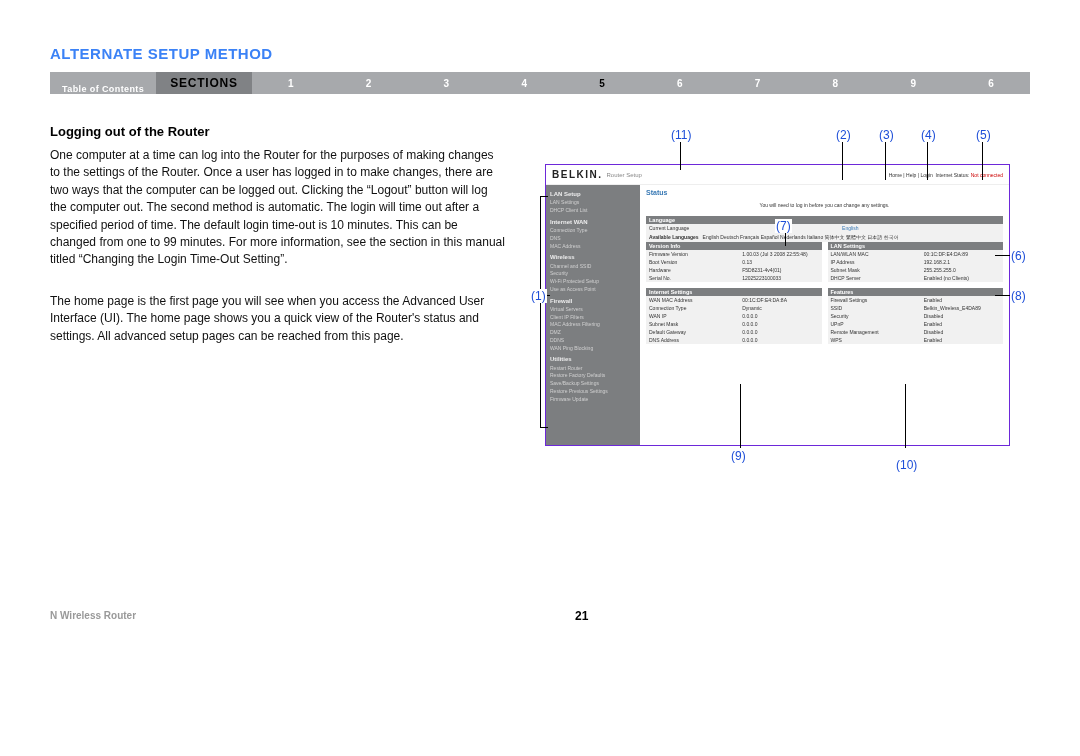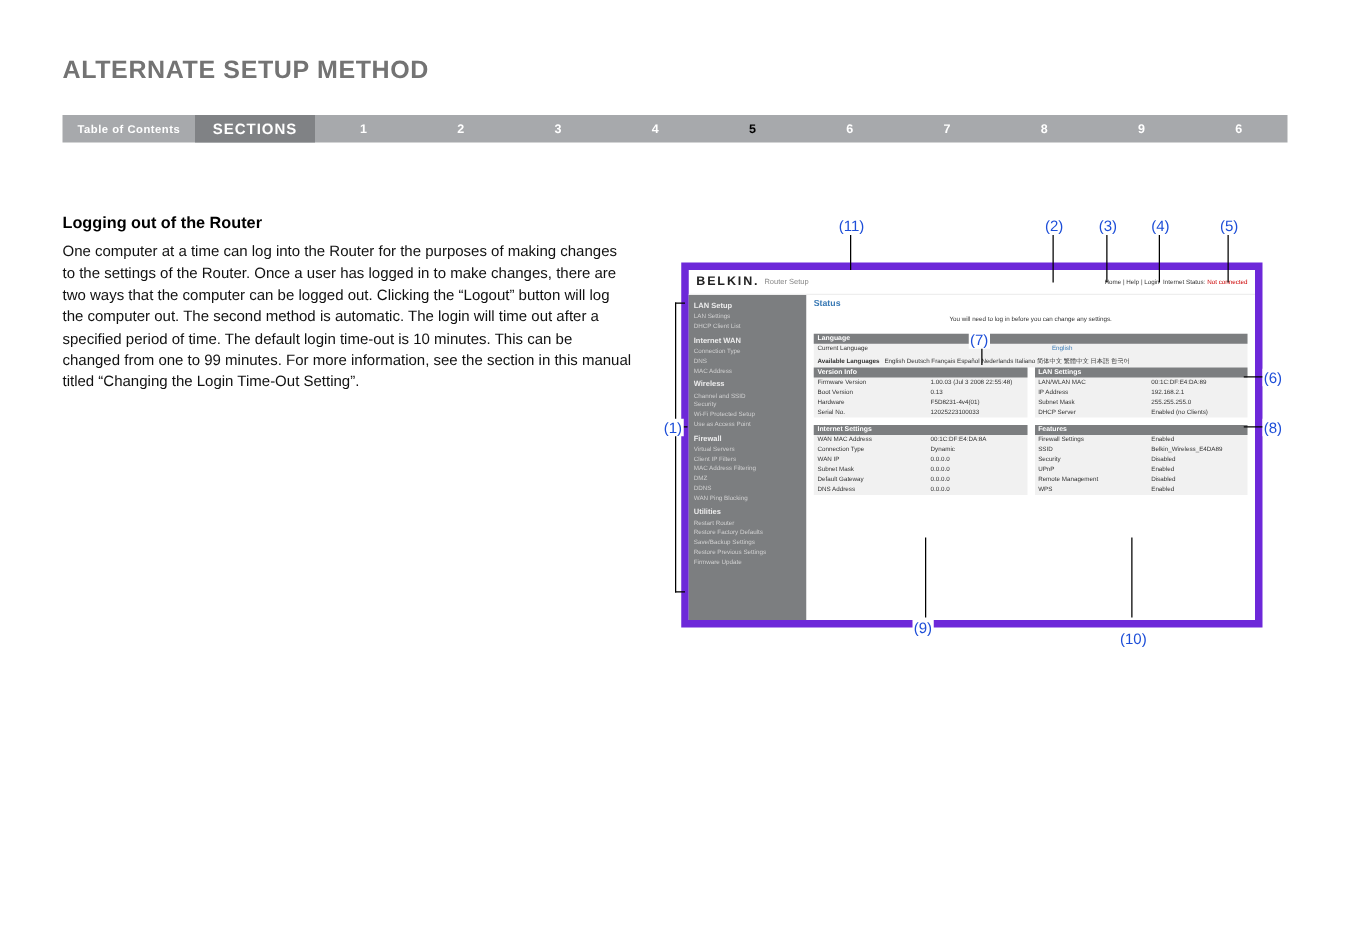--- a/index.html
+++ b/index.html
@@ -1,39 +1,39 @@
 <!DOCTYPE html>
 <html><head>
 <meta charset="utf-8">
 <style>
 html,body{margin:0;padding:0;width:1080px;height:756px;background:#fff;font-family:Arial,Helvetica,sans-serif;color:#000;box-sizing:border-box}
 *,*::before,*::after{box-sizing:inherit}
 .page{padding:45px 50px 30px}
-.h1{font-size:20px;font-weight:700;letter-spacing:.5px;color:#737373;text-transform:uppercase;margin-bottom:24px}
-
-.nav{display:flex;align-items:center;background:#a7a9ac;height:22px}
+.h1{font-size:15px;font-weight:700;letter-spacing:.5px;color:#3b82f6;text-transform:uppercase;margin-bottom:10px}
+
+.nav{display:flex;align-items:flex-end;background:#a7a9ac;height:22px}
 .toc{font-size:9px;font-weight:700;color:#fff;letter-spacing:.4px;padding:0 12px}
-.sec-lbl{font-size:12px;font-weight:700;color:#ffffff;letter-spacing:.8px;background:#808285;height:100%;display:flex;align-items:center;padding:0 14px}
+.sec-lbl{font-size:12px;font-weight:700;color:#000000;letter-spacing:.8px;background:#808285;height:100%;display:flex;align-items:center;padding:0 14px}
 .nums{flex:1;display:flex;justify-content:space-around;align-items:center;height:100%}
 .nums span{font-size:10px;font-weight:700;color:#fff}
 .nums span.active{color:#000}
 
-.cols{display:flex;margin-top:56px}
+.cols{display:flex;margin-top:30px}
 .left{width:480px;padding-right:25px}
 .left h3{font-size:13px;font-weight:700;margin:0 0 8px}
 .left p{font-size:12px;line-height:1.45;margin:0 0 24px;color:#111}
 .right{flex:1;position:relative;padding-top:0}
 
 .call{position:absolute;font-size:12px;color:#1d4ed8;background:#fff;padding:0 1px;z-index:5}
 .line{position:absolute;background:#000;z-index:4}
 .page .ftr{display:flex;justify-content:space-between;align-items:center;margin-top:230px;padding-top:10px;font-size:10px;font-weight:700;color:#999}
 .page .ftr .pg{color:#000;font-size:12px}
 
 
-.router{position:absolute;top:40px;left:15px;width:465px;border:6px solid #6d28d9;background:#fff;font-size:6px}
+.router{position:absolute;top:40px;left:15px;width:465px;border:1px solid #6d28d9;background:#fff;font-size:6px}
 .r-top{display:flex;align-items:center;height:20px;padding:0 6px;border-bottom:1px solid #eee}
 .logo{font-size:10px;font-weight:700;letter-spacing:1.5px;color:#222}
 .r-sub{font-size:6px;color:#888;margin-left:4px}
 .r-links{margin-left:auto;font-size:5px;color:#333}
 .r-links .not{color:#c00}
 .r-body{display:flex;min-height:260px}
 .side{width:94px;background:#7c7e80;color:#d0d0d0;padding:2px 4px}
 .side .hd{font-weight:700;color:#ececec;font-size:6px;margin-top:3px}
 .side div{font-size:5px;line-height:1.55;white-space:nowrap;overflow:hidden;text-overflow:ellipsis}
 .main{flex:1;padding:4px 6px}
@@ -70,20 +70,21 @@
       <span>8</span>
       <span>9</span>
       <span>6</span>
     </div>
   </div>
 
   <div class="cols">
     <div class="left">
       <h3>Logging out of the Router</h3>
       <p>One computer at a time can log into the Router for the purposes of making changes to the settings of the Router. Once a user has logged in to make changes, there are two ways that the computer can be logged out. Clicking the “Logout” button will log the computer out. The second method is automatic. The login will time out after a specified period of time. The default login time-out is 10 minutes. This can be changed from one to 99 minutes. For more information, see the section in this manual titled “Changing the Login Time-Out Setting”.</p>
+      <p>The home page is the first page you will see when you access the Advanced User Interface (UI). The home page shows you a quick view of the Router's status and settings. All advanced setup pages can be reached from this page.</p>
     </div>
 
     <div class="right">
 
       <div class="call" style="top:4px;left:140px">(11)</div>
       <div class="call" style="top:4px;left:305px">(2)</div>
       <div class="call" style="top:4px;left:348px">(3)</div>
       <div class="call" style="top:4px;left:390px">(4)</div>
       <div class="call" style="top:4px;left:445px">(5)</div>
       <div class="call" style="top:95px;left:245px">(7)</div>
@@ -253,13 +254,18 @@
                     <div class="v">Enabled</div>
                   </div>
               </div>
             </div>
           </div>
         </div>
       </div>
     </div>
   </div>
 
+  <div class="ftr">
+    <span>N Wireless Router</span>
+    <span class="pg">21</span>
+    <span style="visibility:hidden">.</span>
+  </div>
 </div>
 
 </body></html>

